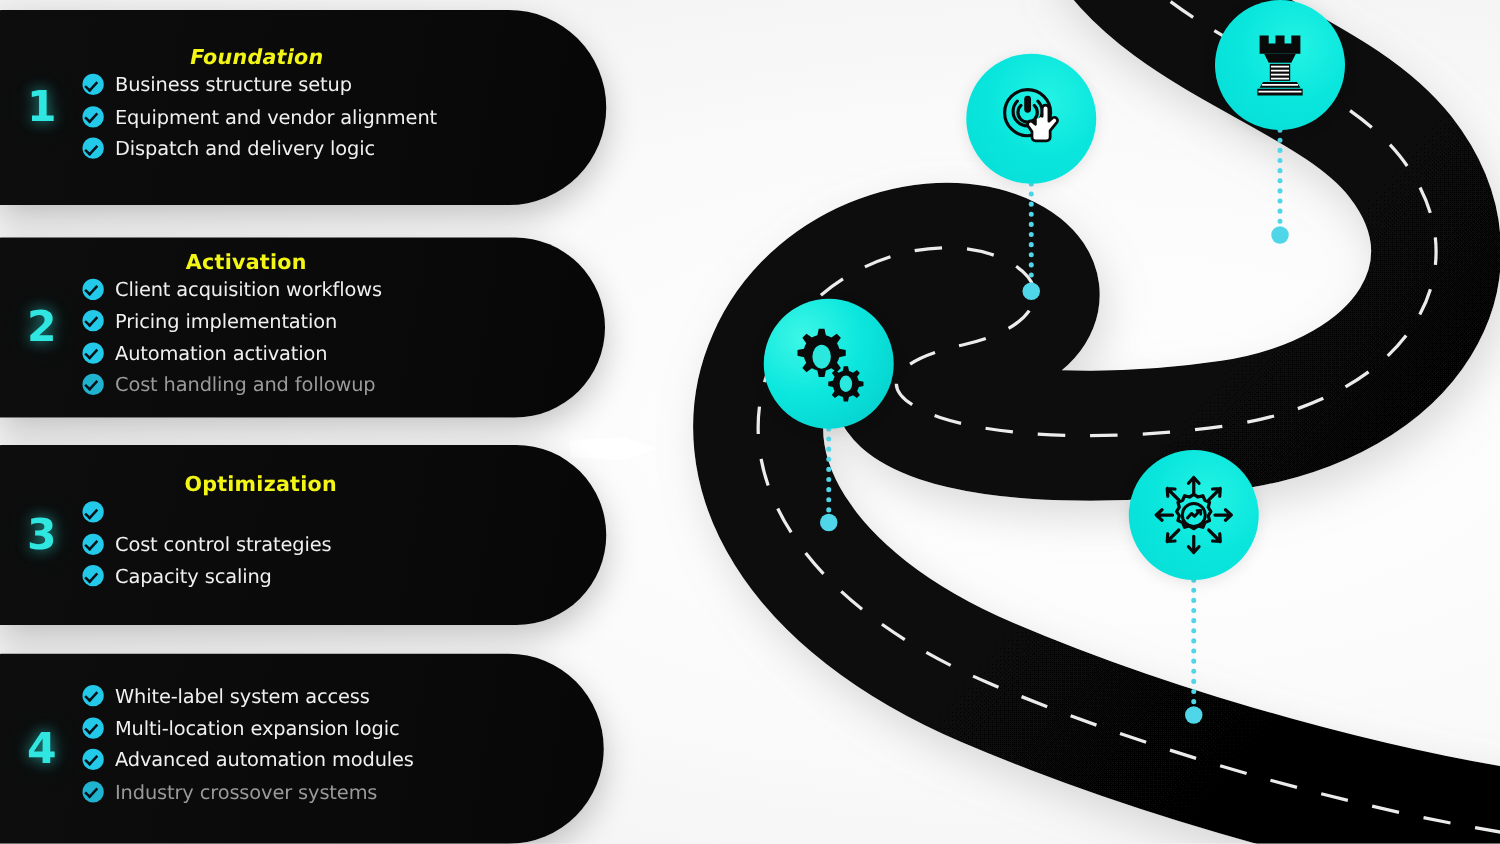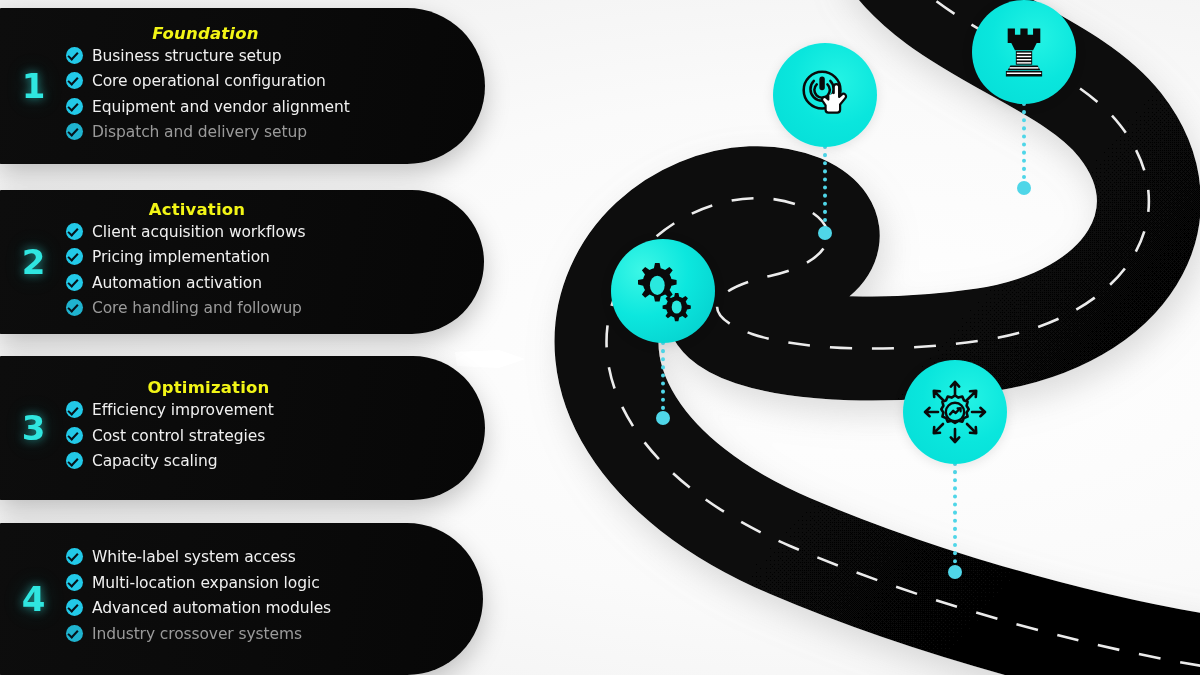--- a/index.html
+++ b/index.html
@@ -164,29 +164,25 @@
       <div class="card-num">1</div>
       <div class="card-body">
         <div class="card-title">Foundation</div>
         <ul class="items">
           <li class="item">
             <span class="check"></span>
             <span class="item-text">Business structure setup</span>
           </li>
           <li class="item">
             <span class="check"></span>
-            <span class="item-text">Core operational configuration</span>
-          </li>
-          <li class="item">
-            <span class="check"></span>
             <span class="item-text">Equipment and vendor alignment</span>
           </li>
           <li class="item">
             <span class="check"></span>
-            <span class="item-text">Dispatch and delivery setup</span>
+            <span class="item-text">Dispatch and delivery logic</span>
           </li>
         </ul>
       </div>
     </div>
 
     <div class="card" id="card-2">
       <div class="card-num">2</div>
       <div class="card-body">
         <div class="card-title">Activation</div>
         <ul class="items">
@@ -197,34 +193,33 @@
           <li class="item">
             <span class="check"></span>
             <span class="item-text">Pricing implementation</span>
           </li>
           <li class="item">
             <span class="check"></span>
             <span class="item-text">Automation activation</span>
           </li>
           <li class="item">
             <span class="check"></span>
-            <span class="item-text">Core handling and followup</span>
+            <span class="item-text">Cost handling and followup</span>
           </li>
         </ul>
       </div>
     </div>
 
     <div class="card" id="card-3">
       <div class="card-num">3</div>
       <div class="card-body">
         <div class="card-title">Optimization</div>
         <ul class="items">
           <li class="item">
             <span class="check"></span>
-            <span class="item-text">Efficiency improvement</span>
           </li>
           <li class="item">
             <span class="check"></span>
             <span class="item-text">Cost control strategies</span>
           </li>
           <li class="item">
             <span class="check"></span>
             <span class="item-text">Capacity scaling</span>
           </li>
         </ul>

